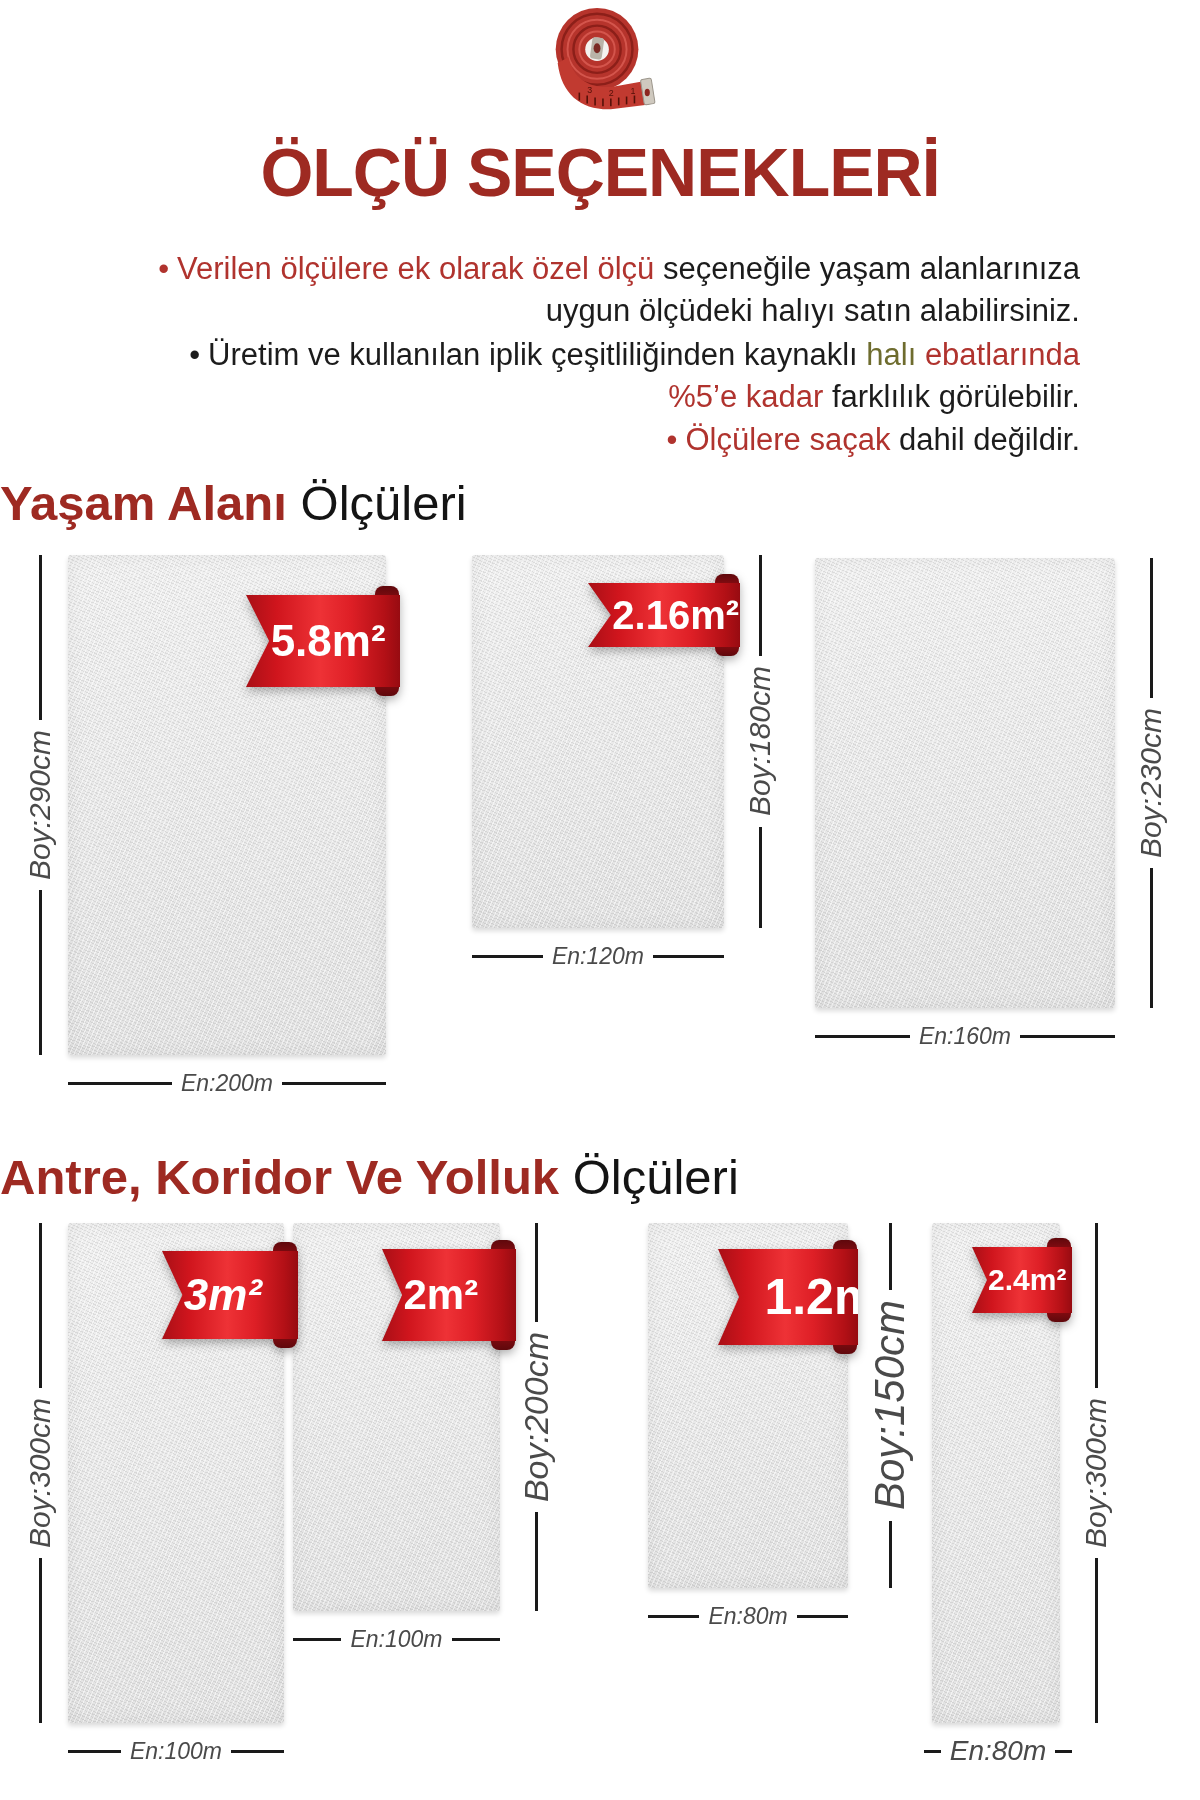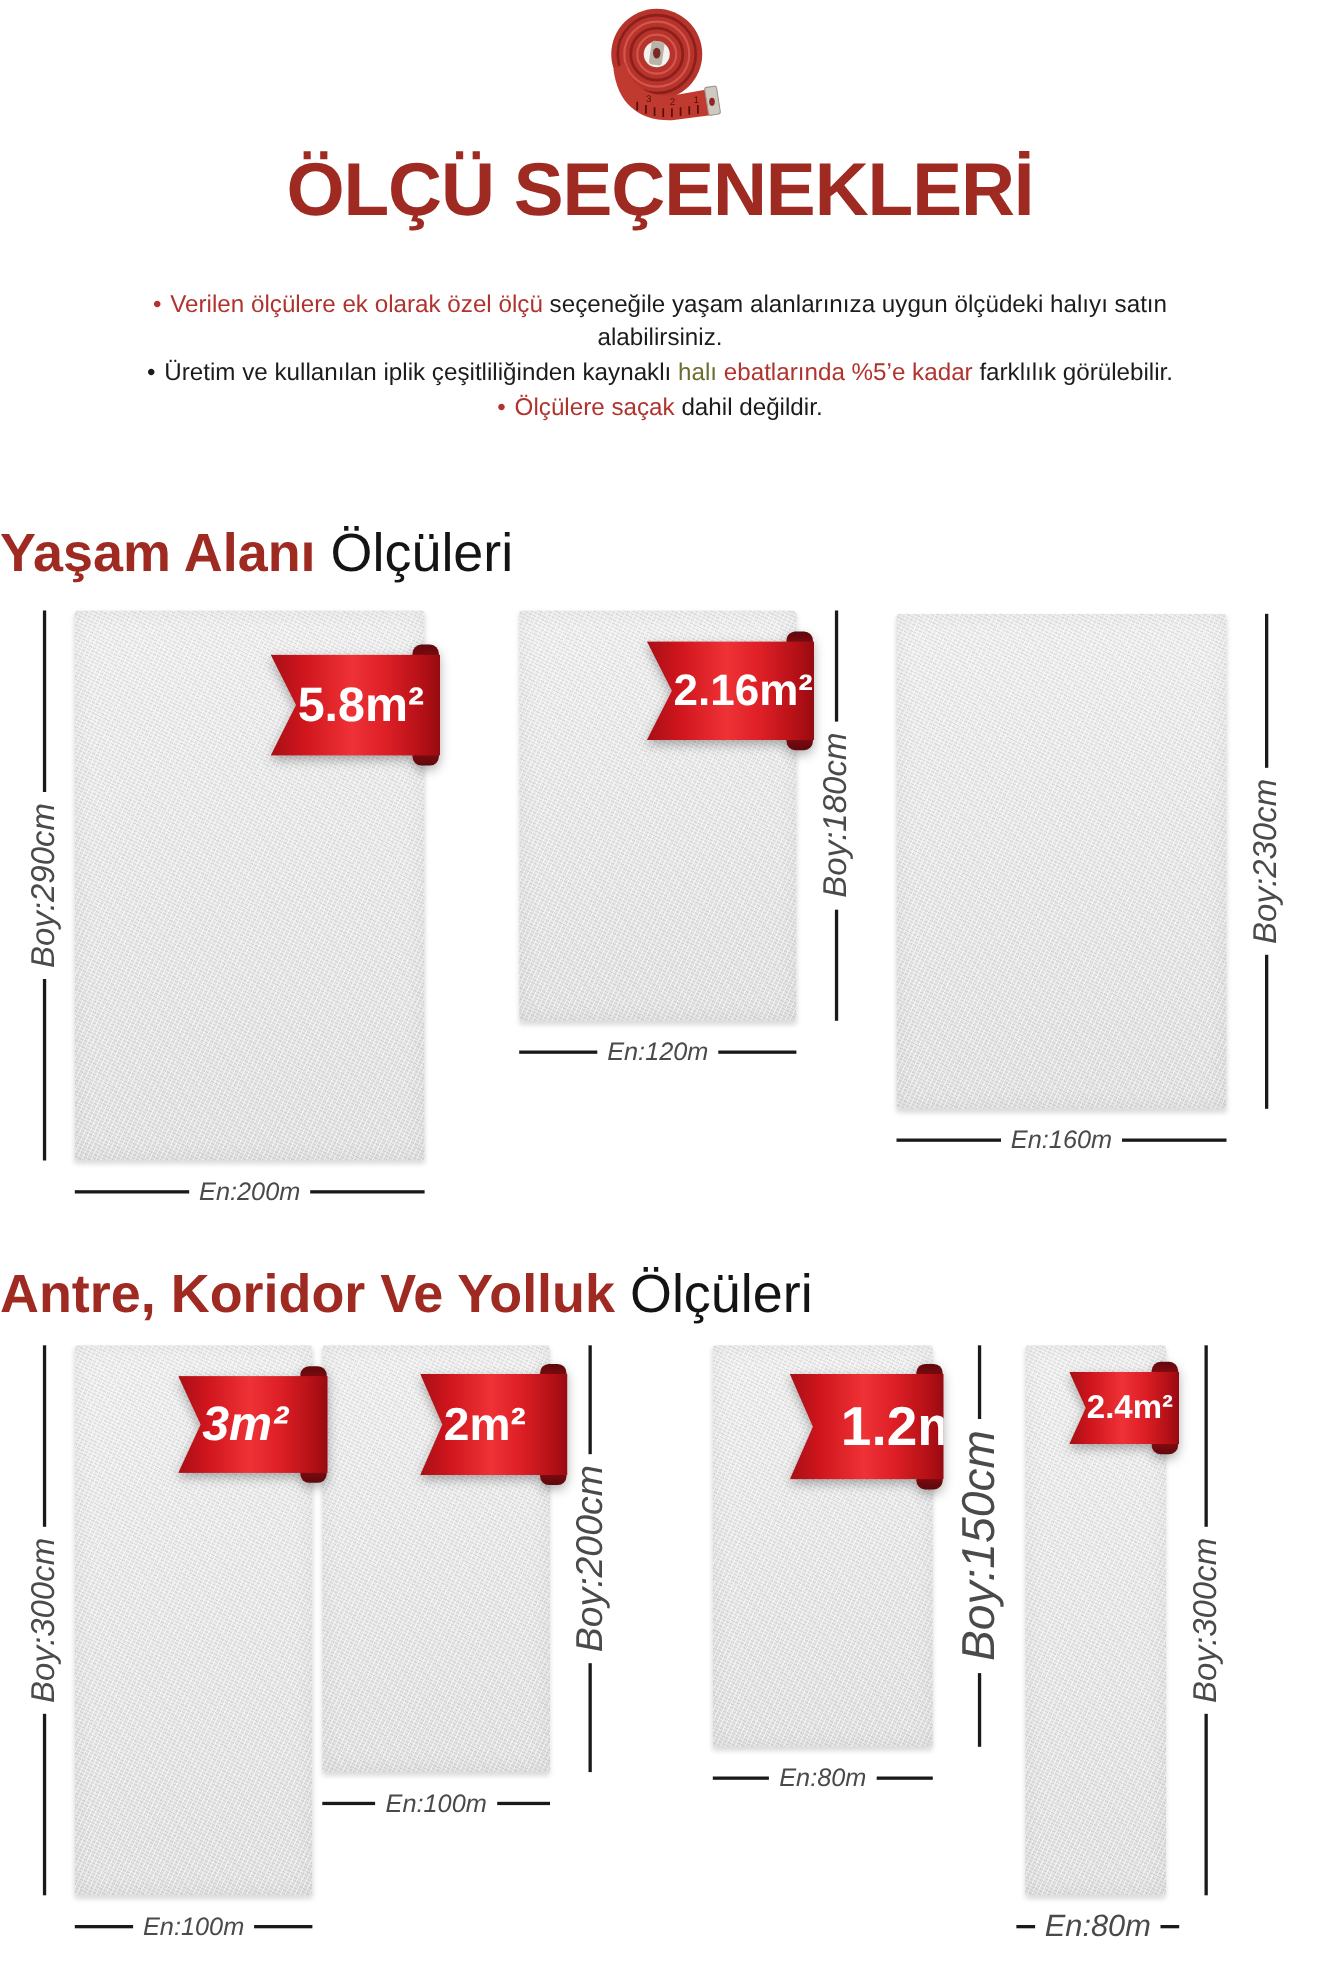--- a/index.html
+++ b/index.html
@@ -8,22 +8,22 @@
     font-family:"Liberation Sans",sans-serif;overflow:hidden;
   }
 
   
   .tape-icon{position:absolute;top:2px;left:50%;transform:translateX(-50%);width:128px;height:128px;}
   .main-title{
     position:absolute;top:133px;width:100%;text-align:center;
     font-size:68px;font-weight:700;color:#9e2a22;letter-spacing:-1px;white-space:nowrap;
   }
   .notes{
-    position:absolute;top:262px;left:50%;transform:translateX(-50%);
-    width:960px;text-align:center;font-size:22px;line-height:1.35;color:#1c1c1c;
+    position:absolute;top:248px;left:50%;transform:translateX(-50%);
+    width:960px;text-align:right;font-size:31px;line-height:1.35;color:#1c1c1c;
   }
   .note{margin:0 0 2px 0;}
   .bullet{margin-right:8px;}
   .t-red{color:#b0332e;}
   .t-olive{color:#6e6c2e;}
   .t-black{color:#1c1c1c;}
 
   
   .section-heading{position:absolute;width:100%;text-align:left;font-size:49px;white-space:nowrap;margin-top:25px;}
   .section-heading .red{color:#9e2a22;font-weight:700;}
@@ -71,21 +71,21 @@
   .hlabel{position:absolute;left:0;right:0;bottom:-50px;height:44px;display:flex;align-items:center;}
   .hline{flex:1;height:3px;background:#1a1a1a;}
   .htext{font-style:italic;color:#4a4a4a;font-size:23px;padding:0 9px;white-space:nowrap;}
 
   
   .c1{left:68px;top:555px;width:318px;height:500px;}
   .c1 .ribbon{top:40px;right:-14px;width:154px;height:92px;}
   .c1 .area{font-size:44px;}
 
   .c2{left:472px;top:555px;width:252px;height:373px;}
-  .c2 .ribbon{top:28px;right:-16px;width:152px;height:90px;text-decoration:underline;}
+  .c2 .ribbon{top:28px;right:-16px;width:152px;height:64px;text-decoration:underline;}
   .c2 .area{font-size:40px;}
 
   .c3{left:815px;top:558px;width:300px;height:450px;}
   .c3 .ribbon{top:26px;right:-8px;width:168px;height:94px;}
   .c3 .area{font-size:44px;}
 
   
   .cr1{left:68px;top:1223px;width:216px;height:500px;}
   .cr1 .ribbon{top:28px;right:-14px;width:136px;height:88px;font-style:italic;}
   .cr1 .area{font-size:44px;}

